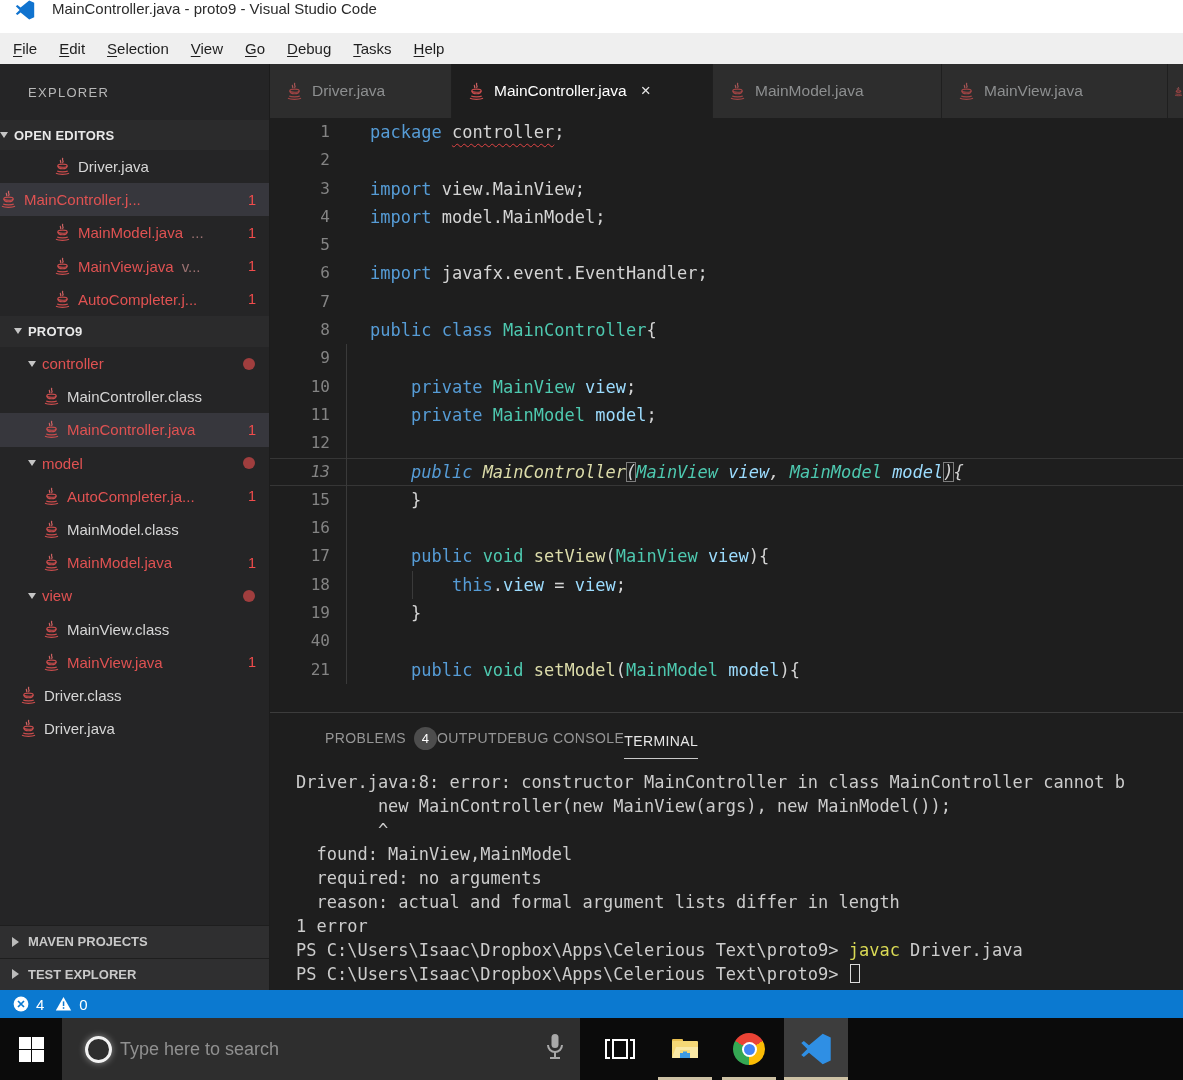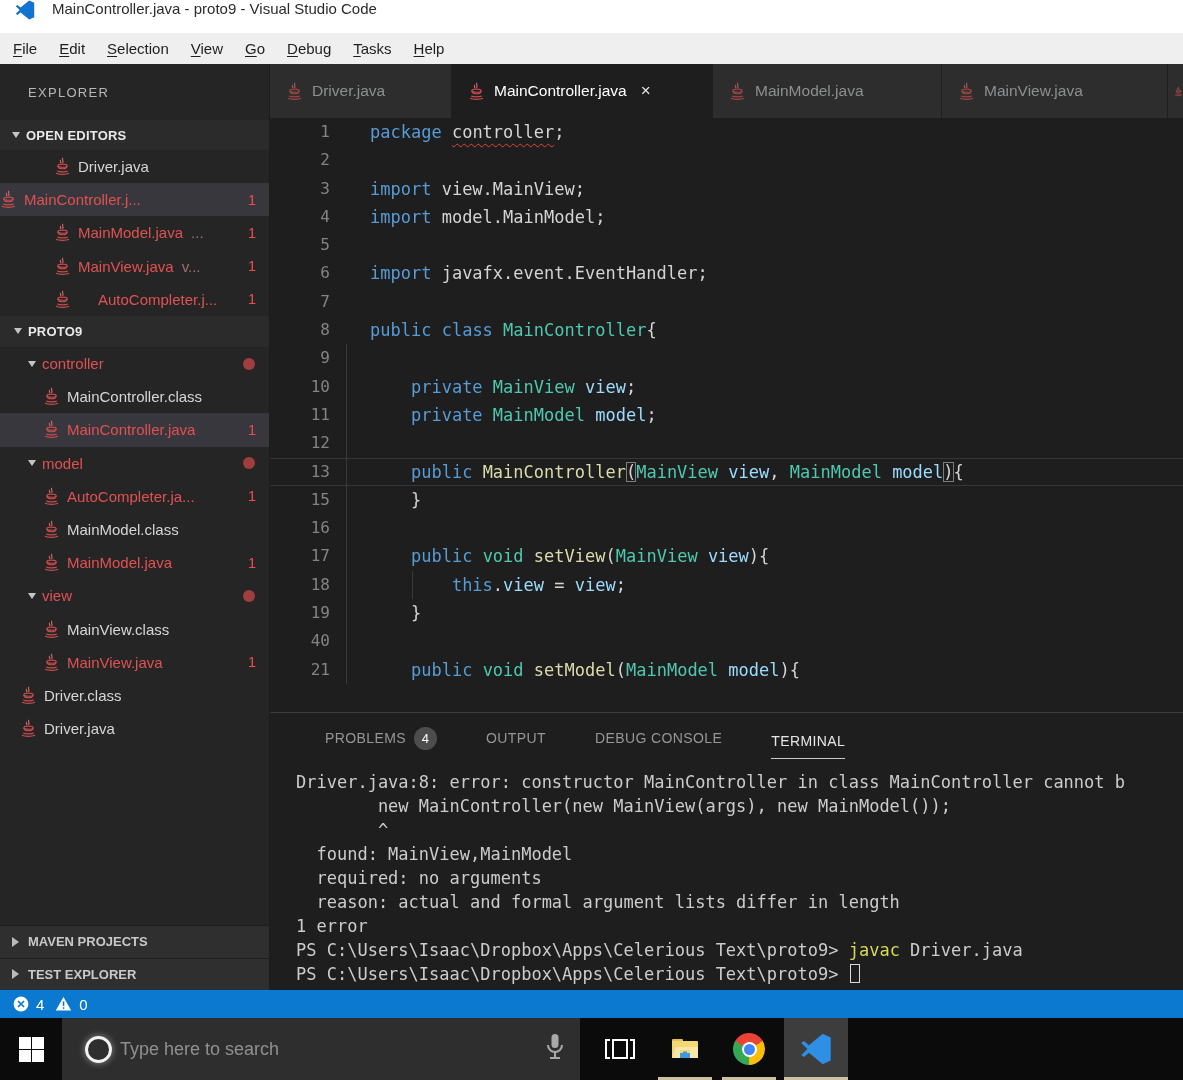--- a/index.html
+++ b/index.html
@@ -15,21 +15,21 @@
   .menubar { height:31px; background:#efefef; display:flex; align-items:center; font-size:15px; color:#1e1e1e; padding-left:2px; }
   .menu-item { padding:0 11px; cursor:default; }
   .menu-item u { text-underline-offset:2px; }
 
   
   .main { display:flex; height:926px; }
 
   
   .sidebar { width:270px; background:#252526; display:flex; flex-direction:column; flex-shrink:0; border-right:1px solid #1c1c1c; }
   .explorer-title { height:56px; display:flex; align-items:center; padding-left:28px; font-size:13px; letter-spacing:1.3px; color:#b8b8b8; }
-  .sec { height:30px; background:#2b2b2c; display:flex; align-items:center; font-weight:bold; font-size:13px; color:#e9e9e9; padding-left:12px; letter-spacing:.2px; flex-shrink:0; }
+  .sec { height:30px; background:#2b2b2c; display:flex; align-items:center; font-weight:bold; font-size:13px; color:#e9e9e9; padding-left:0; letter-spacing:.2px; flex-shrink:0; }
   .sec.proto { height:31px; }
   .tw { width:0; height:0; margin-right:6px; flex-shrink:0; }
   .tw.down { border-left:5px solid transparent; border-right:5px solid transparent; border-top:7px solid #cccccc; }
   .tw.right { border-top:5px solid transparent; border-bottom:5px solid transparent; border-left:7px solid #cccccc; }
   .tw.small.down { border-left:4px solid transparent; border-right:4px solid transparent; border-top:6px solid #c5c5c5; }
   .row { height:33.2px; display:flex; align-items:center; font-size:15px; color:#d6d6d6; flex-shrink:0; position:relative; }
   .row.err { color:#e05252; }
   .row.sel { background:#37373d; }
   .row .jicon { width:17px; height:19px; margin-right:7px; flex-shrink:0; }
   .row .desc { margin-left:8px; color:#9b7272; }
@@ -50,30 +50,30 @@
   .t0{width:182px;} .t1{width:261px;} .t2{width:229px;} .t3{width:226px;}
   .tab-stub { width:15px; background:#2d2d2d; overflow:hidden; display:flex; align-items:center; }
   .tab-stub .jicon { width:17px; height:19px; margin-left:6px; }
 
   
   .code-area { height:594px; background:#1e1e1e; overflow:hidden;
                font-family:"DejaVu Sans Mono","Liberation Mono",monospace; font-size:17px; }
   .cl { height:28.3px; line-height:28.3px; display:flex; position:relative; white-space:pre; }
   .cl .ln { width:60px; text-align:right; color:#848484; flex-shrink:0; font-size:16px; }
   .cl .ct { padding-left:40px; color:#d4d4d4; }
-  .cl.cur { box-shadow: inset 0 1px 0 #363636, inset 0 -1px 0 #363636; }
+  .cl.cur { box-shadow: inset 0 1px 0 #363636, inset 0 -1px 0 #363636; font-style: italic; }
   .guide { position:absolute; top:0; bottom:0; width:1px; background:#3a3a3a; }
   .kw { color:#569cd6; } .kw2 { color:#4ec9b0; } .type { color:#4ec9b0; }
   .fn { color:#dcdcaa; } .var { color:#9cdcfe; }
   .sq { color:#d4d4d4; text-decoration:underline wavy #e04444 1px; text-underline-offset:5px; }
   .bm { outline:1px solid #7d7d7d; outline-offset:-1px; }
 
   
   .panel { height:278px; background:#1e1e1e; border-top:1px solid #3c3c3c; display:flex; flex-direction:column; }
-  .panel-tabs { height:50px; display:flex; align-items:center; padding-left:55px; gap:49px; flex-shrink:0; }
+  .panel-tabs { height:50px; display:flex; align-items:center; padding-left:55px; flex-shrink:0; }
   .ptab { font-size:14px; color:#969696; letter-spacing:.4px; display:flex; align-items:center; gap:8px; padding-bottom:0; }
   .ptab.active { color:#e7e7e7; border-bottom:1px solid #c9c9c9; padding-bottom:5px; margin-bottom:-11px; height:30px; }
   .pbadge { background:#4d4d4d; color:#ffffff; border-radius:50%; width:23px; height:23px; display:flex; align-items:center; justify-content:center; font-size:13px; }
   .term { padding:7px 0 0 26px; font-family:"DejaVu Sans Mono","Liberation Mono",monospace; font-size:17px; color:#cccccc; overflow:hidden; }
   .tl { height:24px; line-height:24px; white-space:pre; }
   .tl .y { color:#dada55; }
   .cursor { display:inline-block; width:10px; height:19px; border:1.5px solid #dcdcdc; vertical-align:-3px; margin-left:1px; }
 
   
   .statusbar { height:28px; background:#0b79d0; display:flex; align-items:center; color:#ffffff; font-size:15px; padding-left:13px; gap:7px; }
@@ -163,21 +163,21 @@
             <path d="M6.2 2.9 C5 3.9 7.4 4.4 6.1 5.9" stroke="#d96666" fill="none" stroke-width="1.1"></path>
             <ellipse cx="8" cy="8.2" rx="4.4" ry="1.5" stroke="#c84c4c" fill="none" stroke-width="1.1"></ellipse>
             <path d="M3.6 8.2 c0 1.9 2 2.9 4.4 2.9 s4.4 -1 4.4 -2.9" stroke="#c84c4c" fill="none" stroke-width="1.1"></path>
             <path d="M3 13.3 c1.6 1 8.4 1 10 0" stroke="#c84c4c" fill="none" stroke-width="1.1"></path>
             <path d="M1.8 15.5 c2.4 1.3 10 1.3 12.4 0" stroke="#c84c4c" fill="none" stroke-width="1.1"></path>
           </svg>
           <span>MainView.java</span>
           <span class="desc">v...</span>
           <span class="badge">1</span>
         </div>
-        <div class="row err" style="padding-left: 54px; gap: 20px;">
+        <div class="row err" style="padding-left: 54px;">
           <svg class="jicon" viewBox="0 0 16 18">
             <path d="M8.5 1 C6.5 2.5 10 3.5 8 5.6" stroke="#d96666" fill="none" stroke-width="1.1"></path>
             <path d="M6.2 2.9 C5 3.9 7.4 4.4 6.1 5.9" stroke="#d96666" fill="none" stroke-width="1.1"></path>
             <ellipse cx="8" cy="8.2" rx="4.4" ry="1.5" stroke="#c84c4c" fill="none" stroke-width="1.1"></ellipse>
             <path d="M3.6 8.2 c0 1.9 2 2.9 4.4 2.9 s4.4 -1 4.4 -2.9" stroke="#c84c4c" fill="none" stroke-width="1.1"></path>
             <path d="M3 13.3 c1.6 1 8.4 1 10 0" stroke="#c84c4c" fill="none" stroke-width="1.1"></path>
             <path d="M1.8 15.5 c2.4 1.3 10 1.3 12.4 0" stroke="#c84c4c" fill="none" stroke-width="1.1"></path>
           </svg>
           <span>AutoCompleter.j...</span>
           <span class="badge">1</span>

